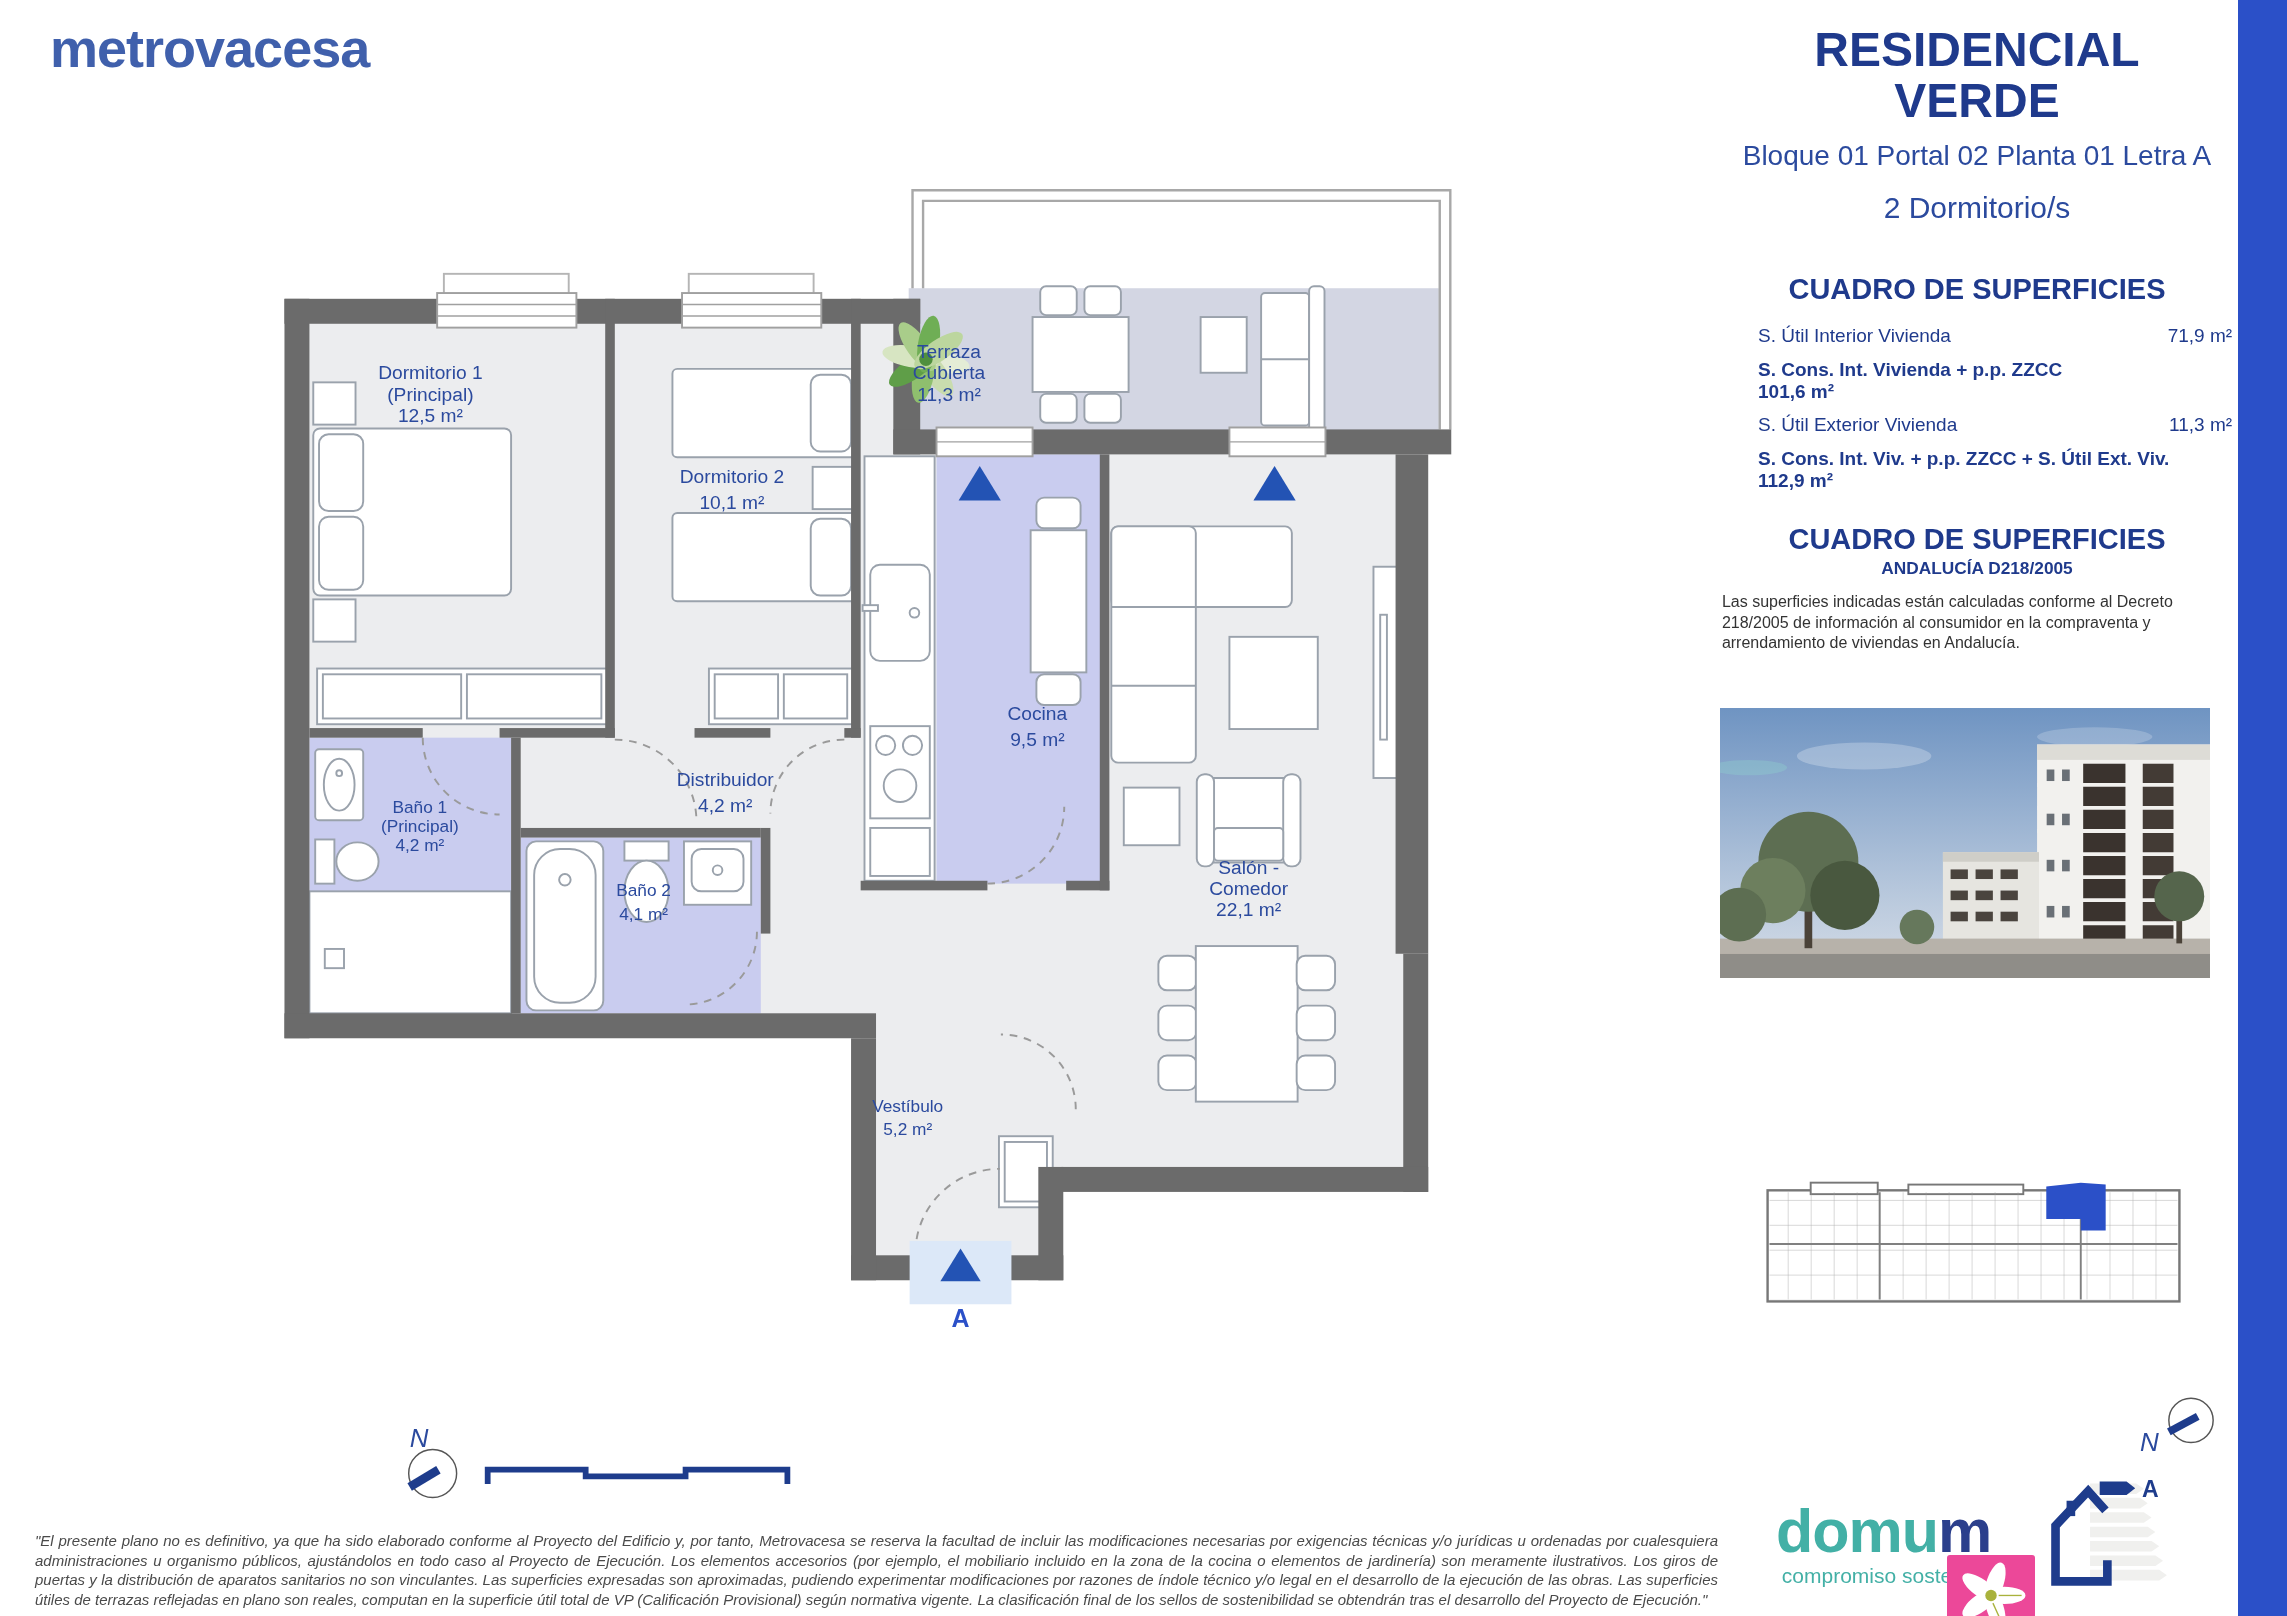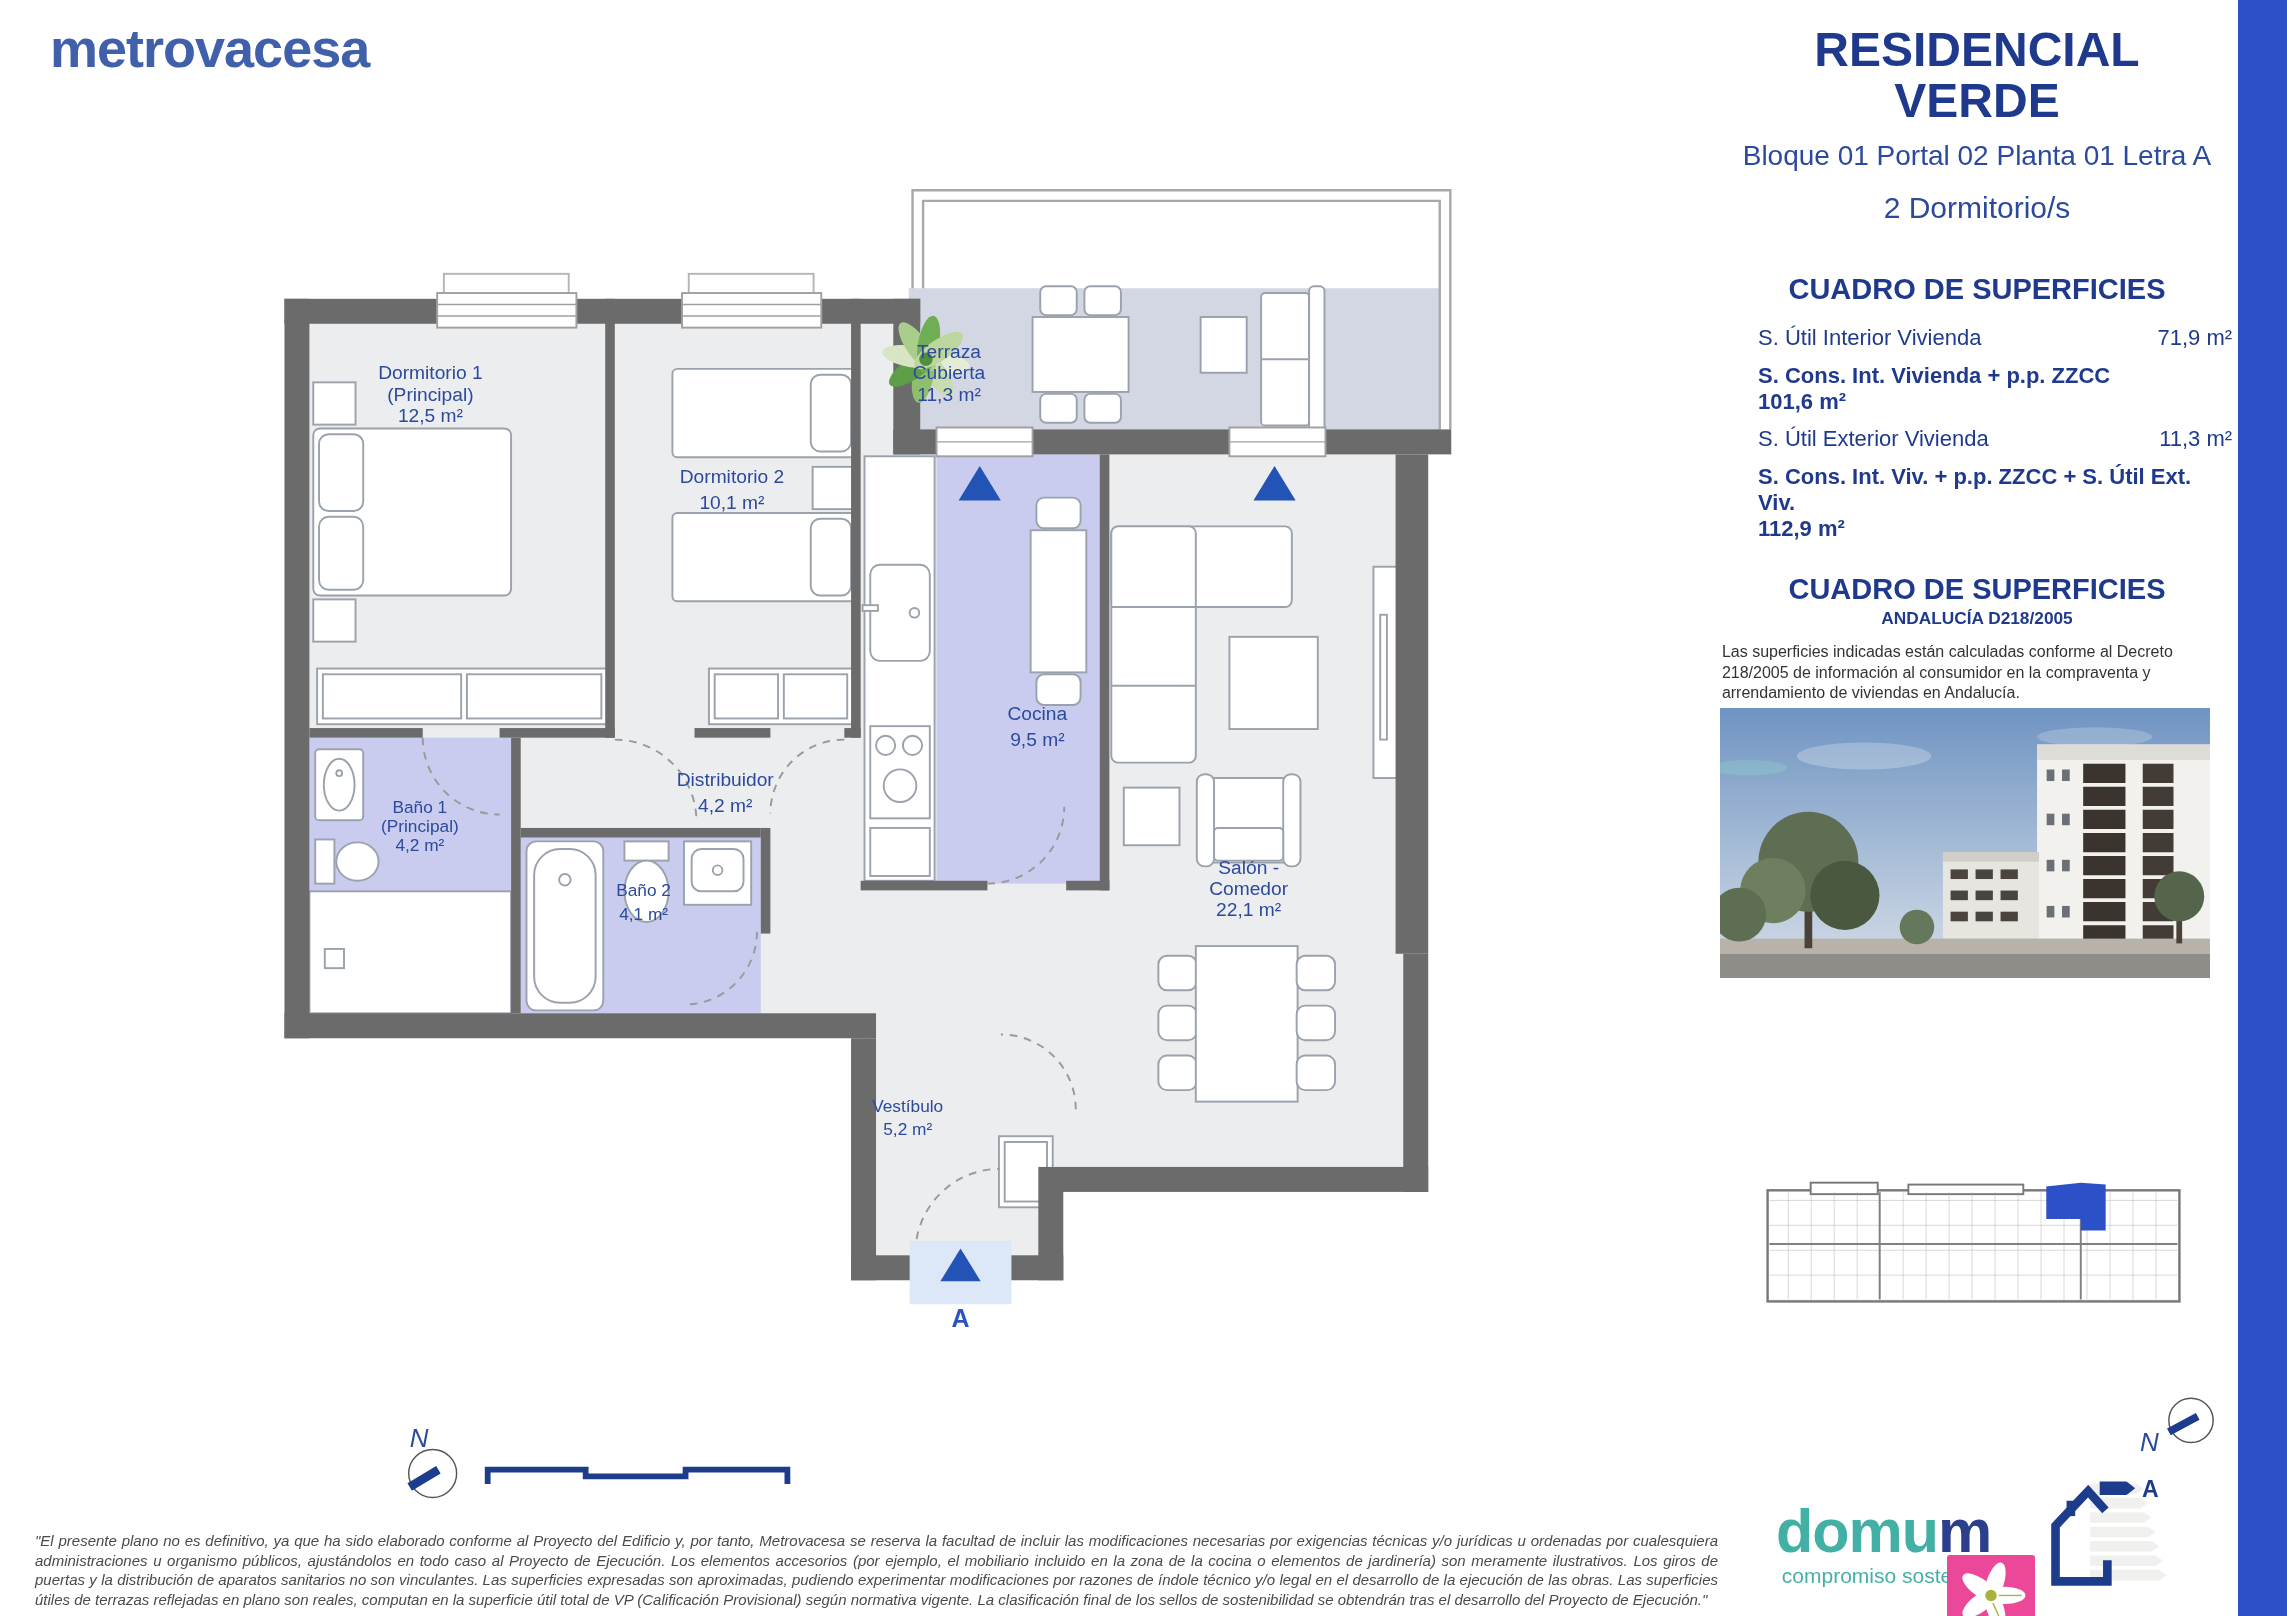--- a/index.html
+++ b/index.html
@@ -16,21 +16,21 @@
   
   #title-block { left:1720px; top:25px; width:514px; text-align:center; color:#1f3a8c; }
   #title-block .h1 { font-size:48px; font-weight:bold; line-height:1.06; }
   #title-block .loc { font-size:28px; color:#2b4a9e; margin-top:13.4px; }
   #title-block .beds { font-size:30px; color:#2b4a9e; margin-top:19px; }
 
   .tables { left:1720px; top:273px; width:514px; color:#1f3a8c; }
   .tbl-title { text-align:center; font-size:29px; font-weight:bold; }
   .tbl-sub { text-align:center; font-size:17.3px; font-weight:bold; margin-top:1.9px; }
   .trows { margin-top:13.4px; }
-  .trow { display:flex; justify-content:space-between; font-size:22px; padding:5.8px 1.9px 5.8px 38px; }
+  .trow { display:flex; justify-content:space-between; font-size:19px; padding:5.8px 1.9px 5.8px 38px; }
   .trow.bold { font-weight:bold;flex-direction:column; }
   .tbl-note { font-size:16px; color:#333; line-height:1.28; margin-top:3.8px; padding-left:1.9px; text-align:left; }
   #tables2 { margin-top:25px; }
 
   
   #disclaimer { left:35px; top:1531px; width:1683px; font-size:15px; font-style:italic; color:#4a4a4a; line-height:1.3; text-align:justify; }
   #domum { left:1744px; top:1501px; width:288px;margin-left:32px; }
   #domum .word { font-size:61px; font-weight:bold; letter-spacing:-1px; line-height:1; }
   #domum .teal { color:#43b0a6; }
   #domum .navy { color:#2b3f8c; }

